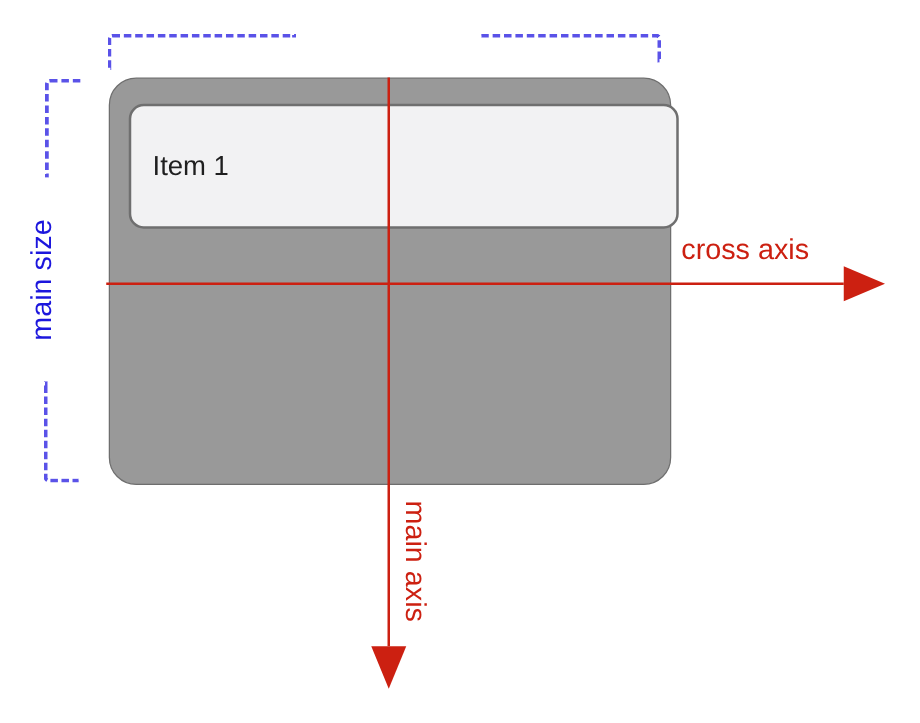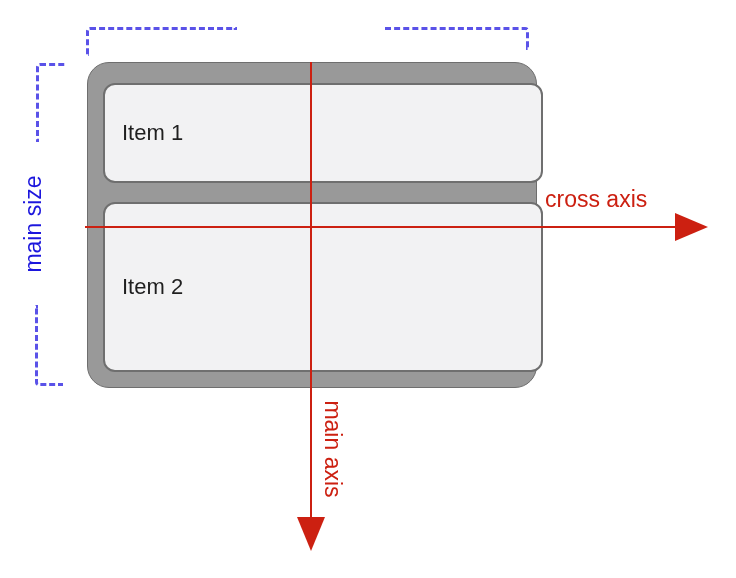--- a/index.html
+++ b/index.html
@@ -122,23 +122,20 @@
 </style>
 </head>
 <body>
 
 <div class="stage">
 
   <div class="abs flex-container"></div>
   <div class="abs flex-item item-1">
     <span>Item 1</span>
   </div>
-  <div class="abs flex-item item-2">
-    <span>Item 2</span>
-  </div>
 
   <div class="abs bracket bkt-top-left"></div>
   <div class="abs bracket bkt-top-right"></div>
   <div class="abs bracket bkt-left-top"></div>
   <div class="abs bracket bkt-left-bottom"></div>
 
   <div class="abs blue-label label-main-size">main size</div>
 
   <div class="abs red-line cross-axis-line"></div>
   <div class="abs cross-axis-head"></div>

